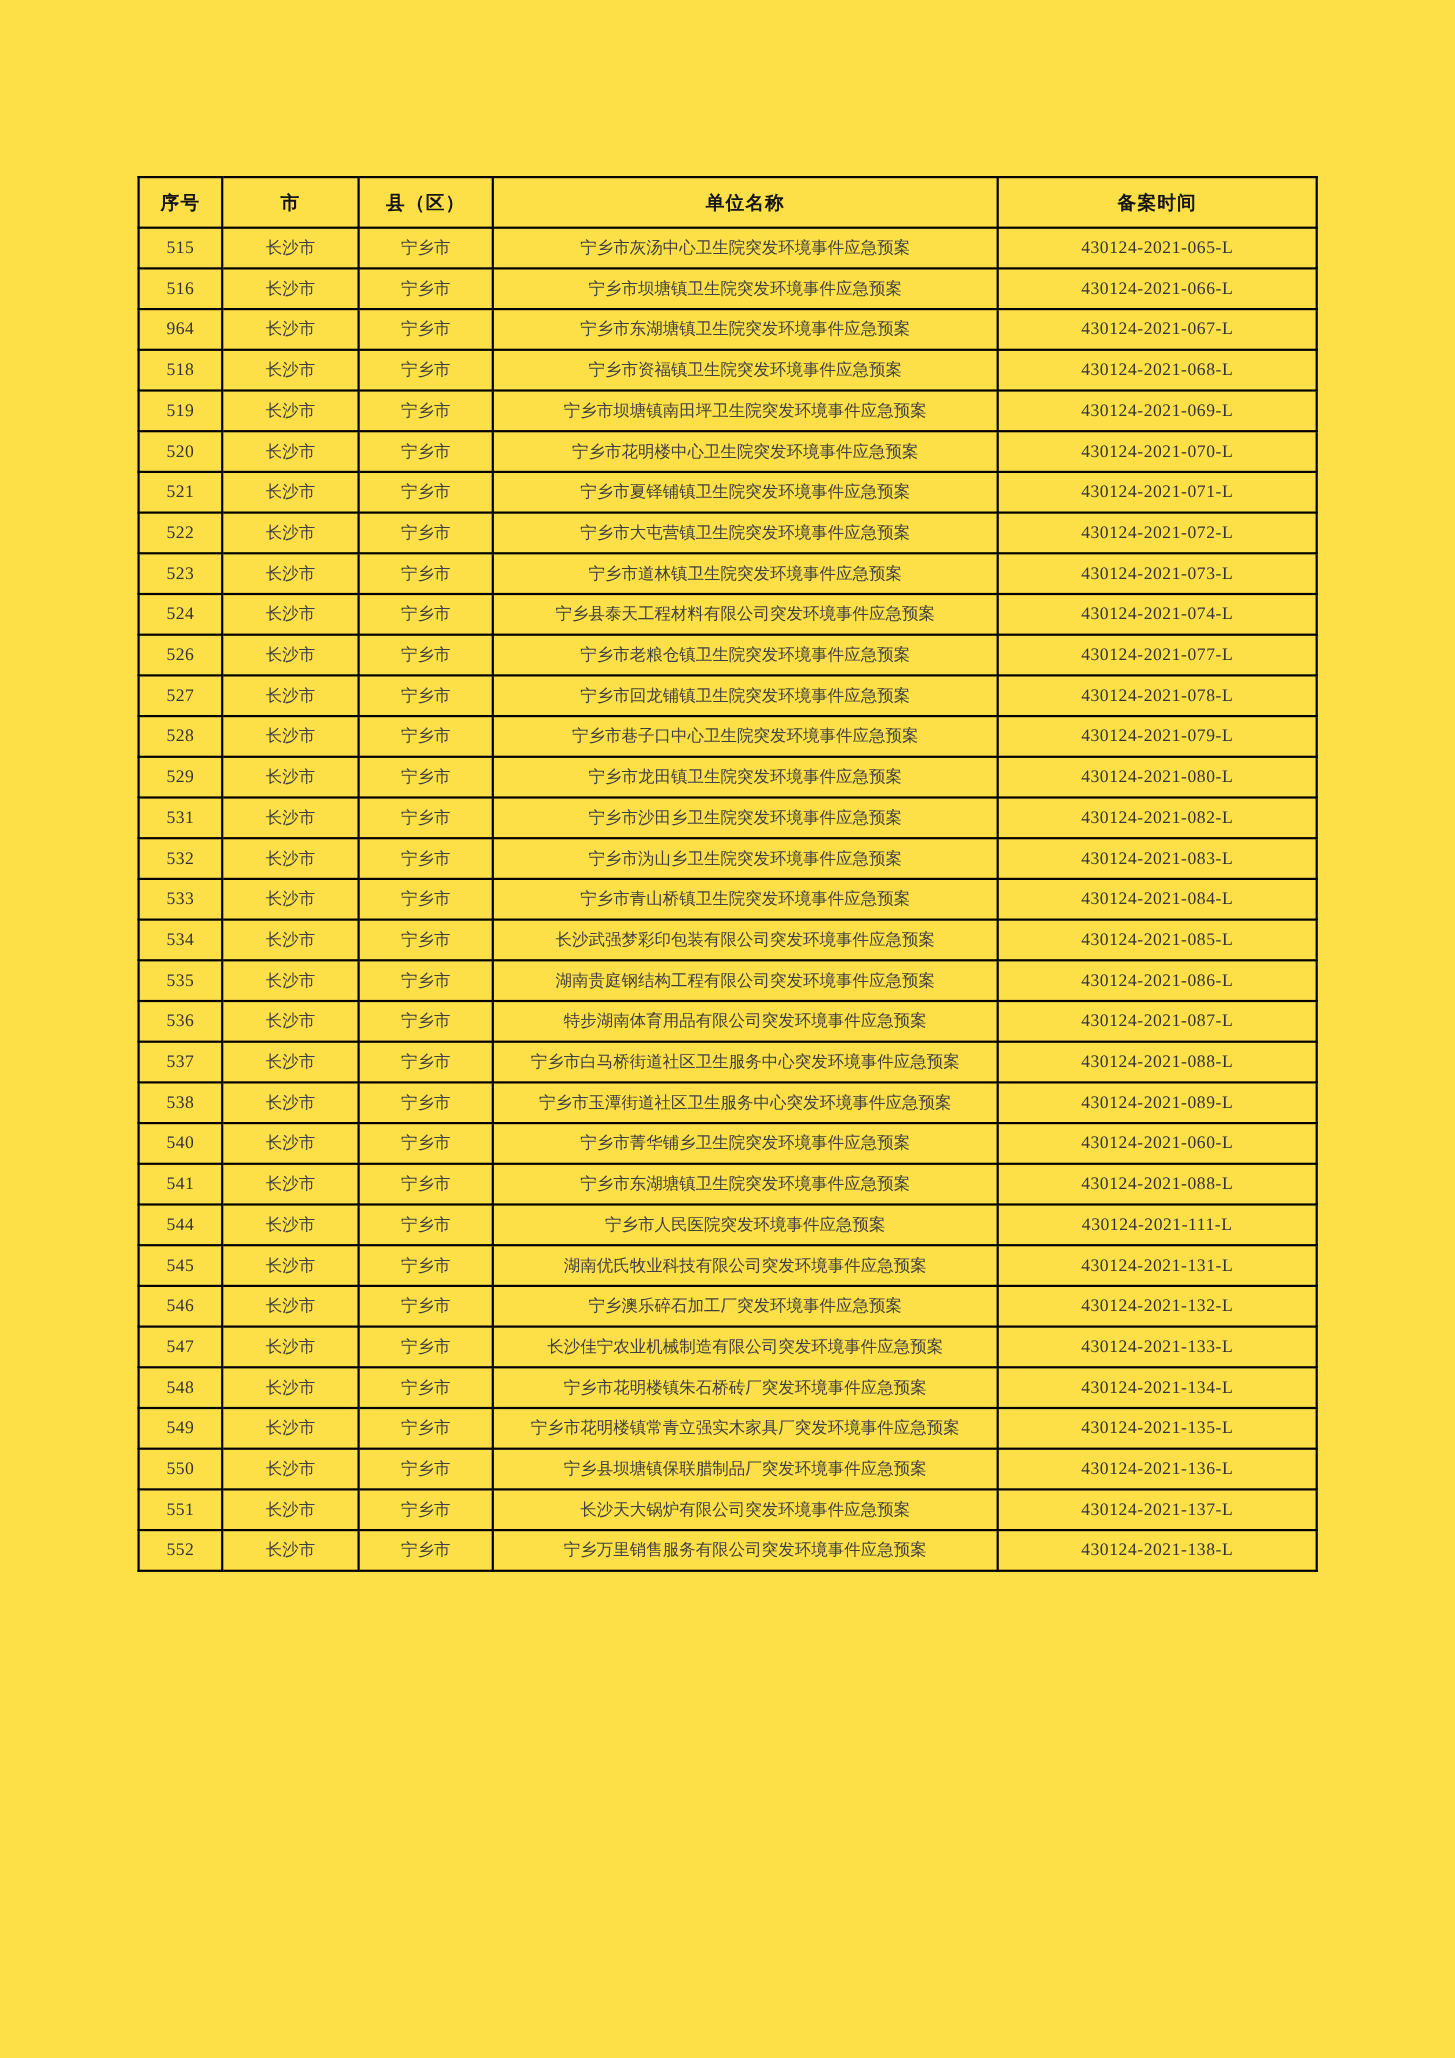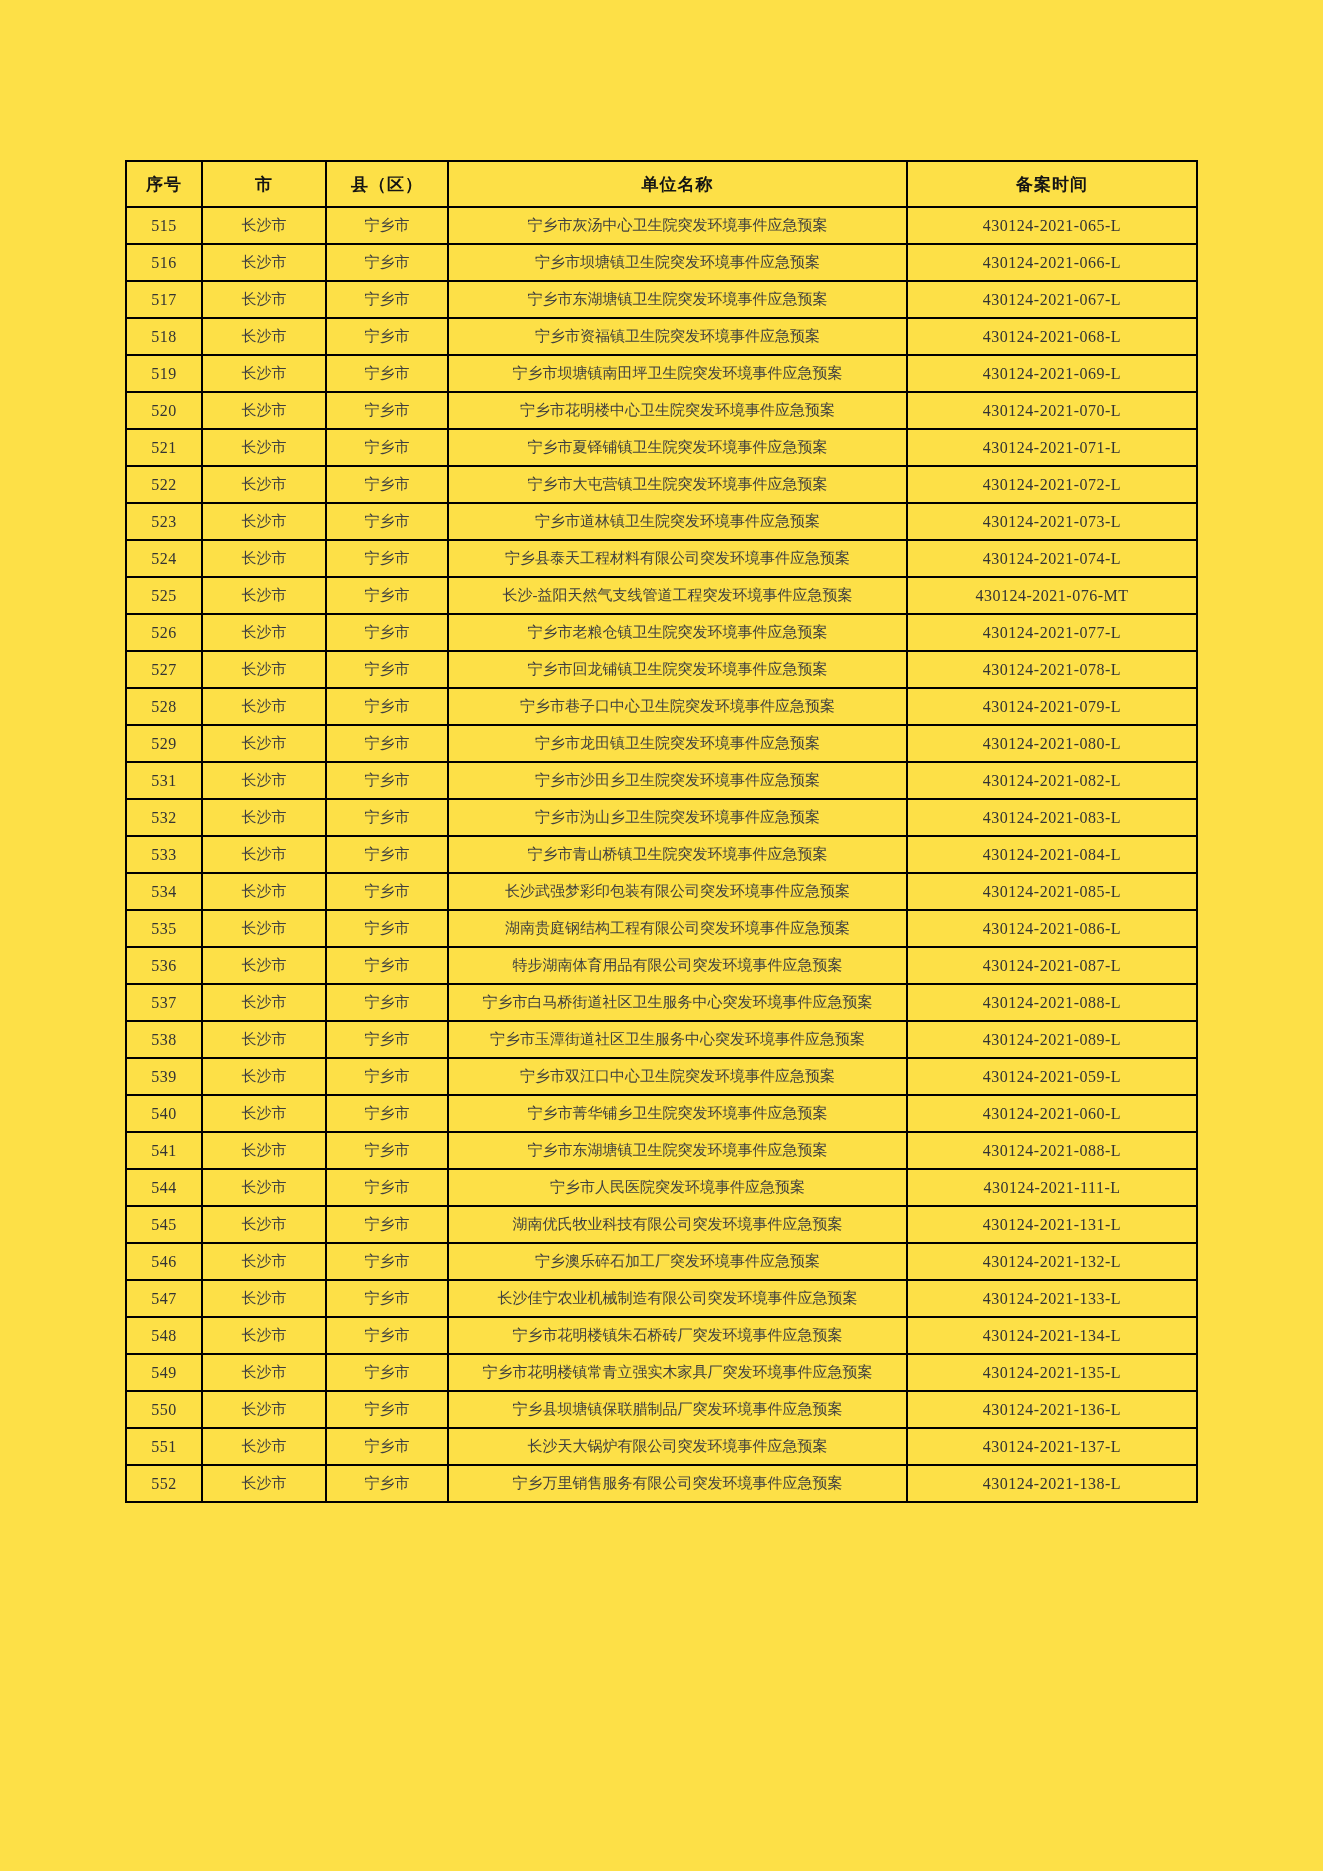--- a/index.html
+++ b/index.html
@@ -85,21 +85,21 @@
           <td class="num">430124-2021-065-L</td>
         </tr>
         <tr>
           <td class="num">516</td>
           <td>长沙市</td>
           <td>宁乡市</td>
           <td>宁乡市坝塘镇卫生院突发环境事件应急预案</td>
           <td class="num">430124-2021-066-L</td>
         </tr>
         <tr>
-          <td class="num">517</td>
+          <td class="num">964</td>
           <td>长沙市</td>
           <td>宁乡市</td>
           <td>宁乡市东湖塘镇卫生院突发环境事件应急预案</td>
           <td class="num">430124-2021-067-L</td>
         </tr>
         <tr>
           <td class="num">518</td>
           <td>长沙市</td>
           <td>宁乡市</td>
           <td>宁乡市资福镇卫生院突发环境事件应急预案</td>
@@ -141,27 +141,20 @@
           <td class="num">430124-2021-073-L</td>
         </tr>
         <tr>
           <td class="num">524</td>
           <td>长沙市</td>
           <td>宁乡市</td>
           <td>宁乡县泰天工程材料有限公司突发环境事件应急预案</td>
           <td class="num">430124-2021-074-L</td>
         </tr>
         <tr>
-          <td class="num">525</td>
-          <td>长沙市</td>
-          <td>宁乡市</td>
-          <td>长沙-益阳天然气支线管道工程突发环境事件应急预案</td>
-          <td class="num">430124-2021-076-MT</td>
-        </tr>
-        <tr>
           <td class="num">526</td>
           <td>长沙市</td>
           <td>宁乡市</td>
           <td>宁乡市老粮仓镇卫生院突发环境事件应急预案</td>
           <td class="num">430124-2021-077-L</td>
         </tr>
         <tr>
           <td class="num">527</td>
           <td>长沙市</td>
           <td>宁乡市</td>
@@ -230,27 +223,20 @@
           <td>宁乡市</td>
           <td>宁乡市白马桥街道社区卫生服务中心突发环境事件应急预案</td>
           <td class="num">430124-2021-088-L</td>
         </tr>
         <tr>
           <td class="num">538</td>
           <td>长沙市</td>
           <td>宁乡市</td>
           <td>宁乡市玉潭街道社区卫生服务中心突发环境事件应急预案</td>
           <td class="num">430124-2021-089-L</td>
-        </tr>
-        <tr>
-          <td class="num">539</td>
-          <td>长沙市</td>
-          <td>宁乡市</td>
-          <td>宁乡市双江口中心卫生院突发环境事件应急预案</td>
-          <td class="num">430124-2021-059-L</td>
         </tr>
         <tr>
           <td class="num">540</td>
           <td>长沙市</td>
           <td>宁乡市</td>
           <td>宁乡市菁华铺乡卫生院突发环境事件应急预案</td>
           <td class="num">430124-2021-060-L</td>
         </tr>
         <tr>
           <td class="num">541</td>

